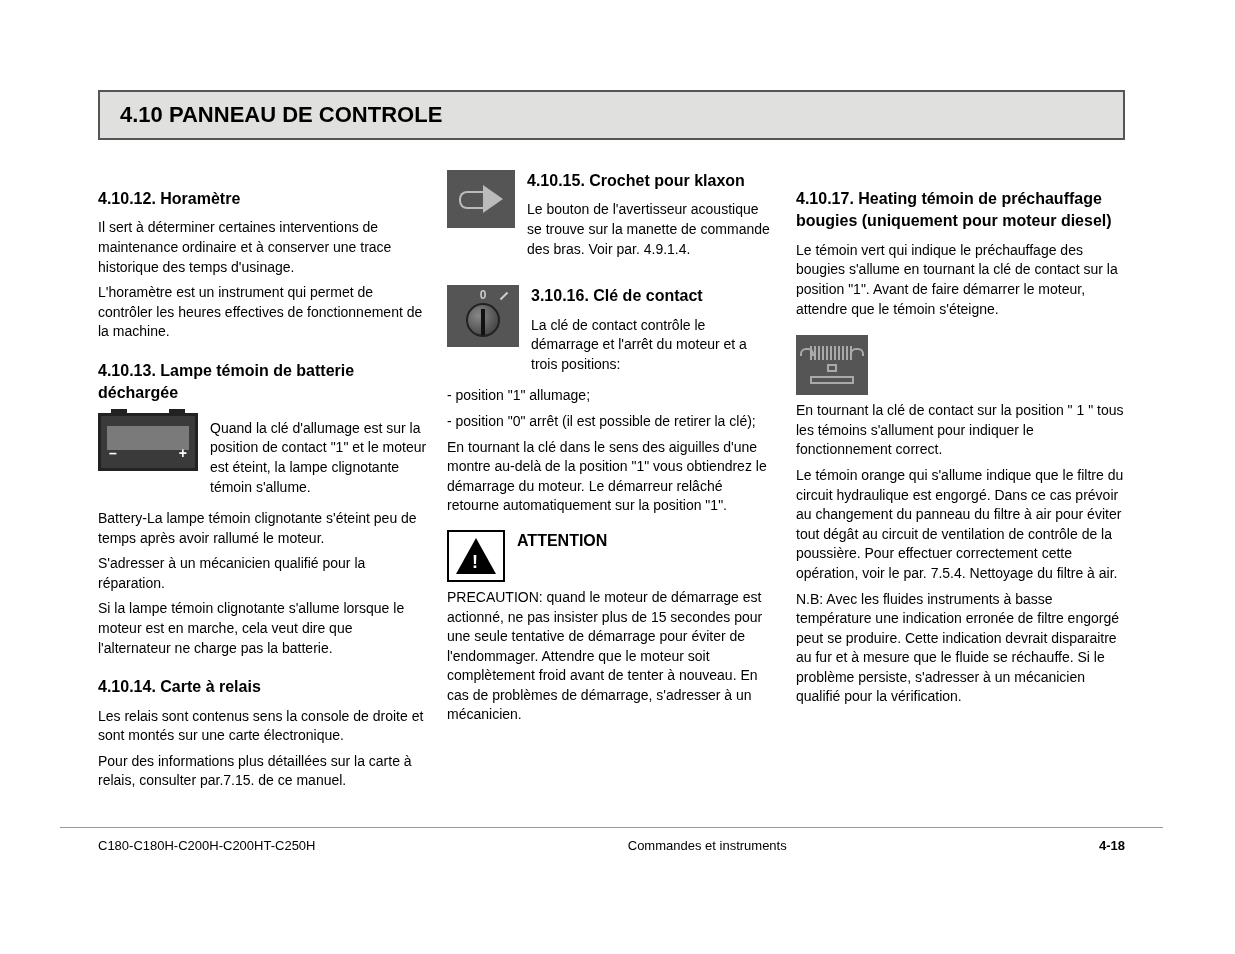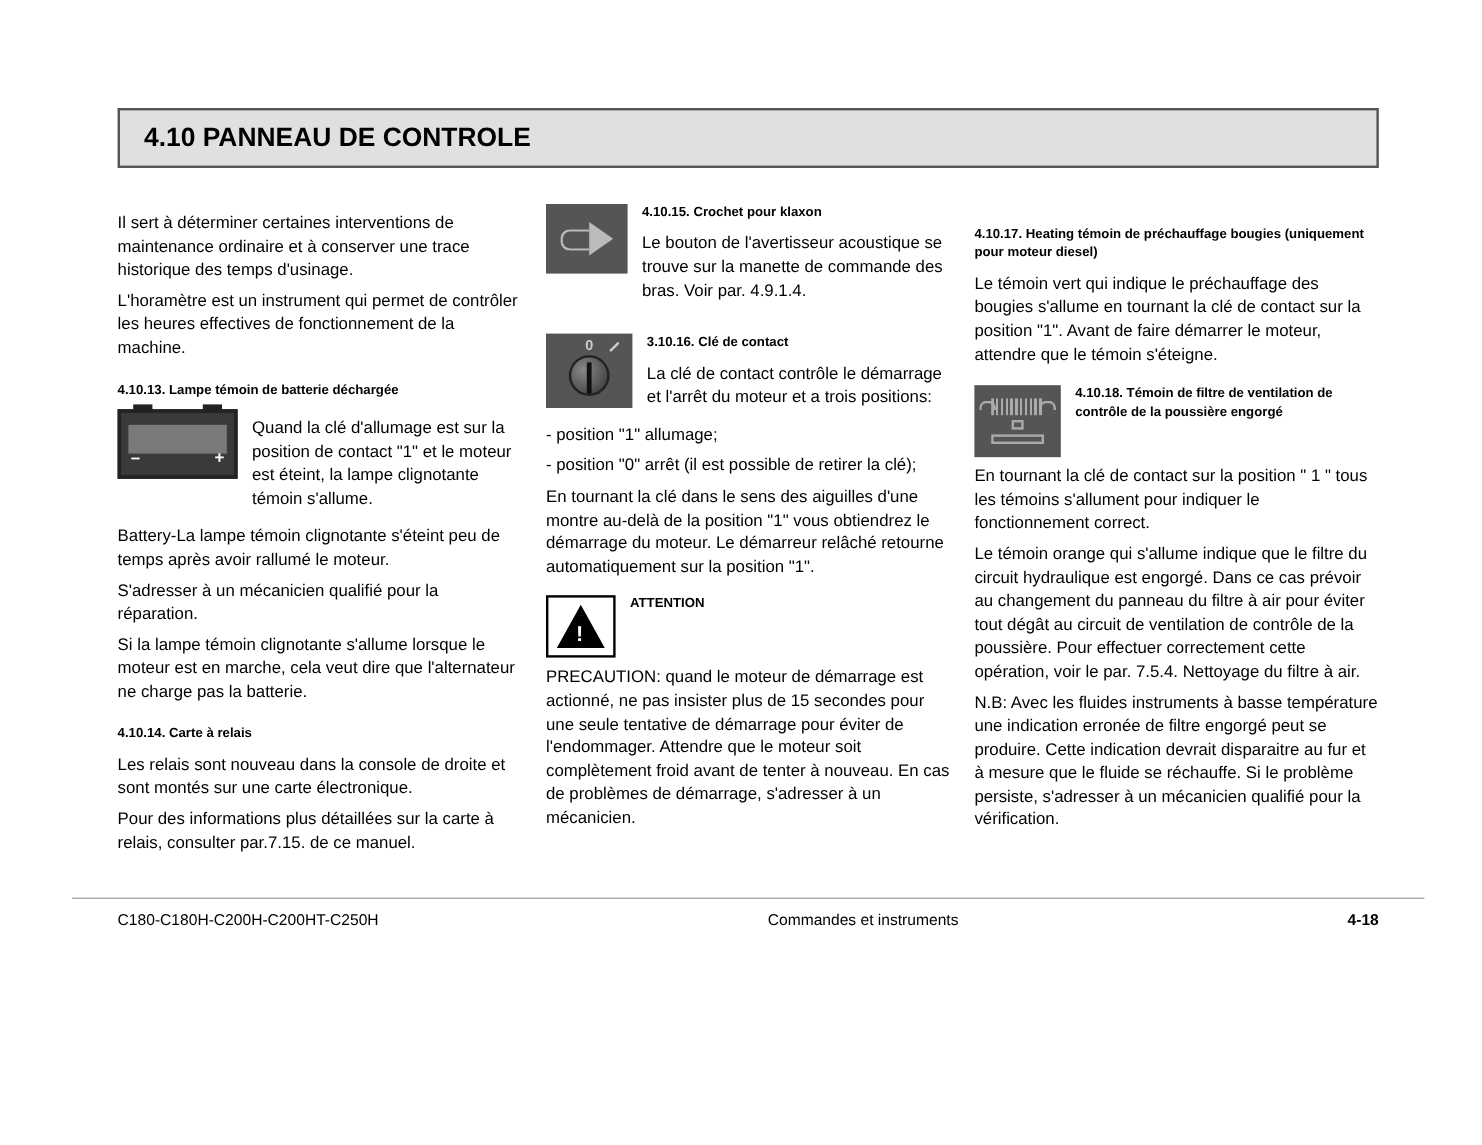--- a/index.html
+++ b/index.html
@@ -6,21 +6,21 @@
   body {
     margin: 0;
     padding: 0;
     font-family: Arial, Helvetica, sans-serif;
     background: #fff;
     color: #000;
     width: 1235px;
   }
   .page {
     width: 1235px;
-    padding: 80px 48px 40px 60px;
+    padding: 80px 72px 40px 60px;
     position: relative;
   }
   .title-bar {
     border: 2px solid #555;
     background: #e0e0de;
     padding: 10px 20px;
     font-size: 22px;
     font-weight: bold;
     margin: 10px 38px 30px 38px;
   }
@@ -28,21 +28,21 @@
     display: flex;
     gap: 20px;
     padding: 0 38px;
   }
   .col {
     flex: 1;
     font-size: 14px;
     line-height: 1.4;
   }
   .col h3 {
-    font-size: 11px;
+    font-size: 16px;
     font-weight: bold;
     margin: 18px 0 8px 0;
   }
   .col p {
     margin: 6px 0;
   }
   .icon-box {
     display: inline-block;
     vertical-align: top;
   }
@@ -236,20 +236,21 @@
 </style>
 </head>
 <body>
 
 <div class="page">
   <div class="title-bar">4.10 PANNEAU DE CONTROLE</div>
 
   <div class="columns">
 
     <div class="col">
+      <h3>4.10.12. Horamètre</h3>
       <p>Il sert à déterminer certaines interventions de maintenance ordinaire et à conserver une trace historique des temps d'usinage.</p>
       <p>L'horamètre est un instrument qui permet de contrôler les heures effectives de fonctionnement de la machine.</p>
 
       <h3>4.10.13. Lampe témoin de batterie déchargée</h3>
       <div class="section-head">
         <div class="icon-box">
           <div class="battery-icon">
             <div class="battery-inner"></div>
             <div class="battery-minus">–</div>
             <div class="battery-plus">+</div>
@@ -257,21 +258,21 @@
         </div>
         <div class="head-text">
           <p>Quand la clé d'allumage est sur la position de contact "1" et le moteur est éteint, la lampe clignotante témoin s'allume.</p>
         </div>
       </div>
       <p>Battery-La lampe témoin clignotante s'éteint peu de temps après avoir rallumé le moteur.</p>
       <p>S'adresser à un mécanicien qualifié pour la réparation.</p>
       <p>Si la lampe témoin clignotante s'allume lorsque le moteur est en marche, cela veut dire que l'alternateur ne charge pas la batterie.</p>
 
       <h3>4.10.14. Carte à relais</h3>
-      <p>Les relais sont nouveau dans la console de droite et sont montés sur une carte électronique.</p>
+      <p>Les relais sont contenus sens la console de droite et sont montés sur une carte électronique.</p>
       <p>Pour des informations plus détaillées sur la carte à relais, consulter par.7.15. de ce manuel.</p>
     </div>
 
     <div class="col">
       <div class="section-head">
         <div class="icon-box">
           <div class="horn-icon">
               <div class="horn-shape"></div>
             </div>
         </div>
@@ -315,23 +316,20 @@
       <h3>4.10.17. Heating témoin de préchauffage bougies (uniquement pour moteur diesel)</h3>
       <p>Le témoin vert qui indique le préchauffage des bougies s'allume en tournant la clé de contact sur la position "1". Avant de faire démarrer le moteur, attendre que le témoin s'éteigne.</p>
 
       <div class="section-head" style="margin-top:16px">
         <div class="icon-box">
           <div class="dust-icon">
             <div class="dust-top"></div>
             <div class="dust-mid"></div>
             <div class="dust-bot"></div>
           </div>
-        </div>
-        <div class="head-text">
-          <h3 style="margin-top:0">4.10.18. Témoin de filtre de ventilation de contrôle de la poussière engorgé</h3>
         </div>
       </div>
       <p>En tournant la clé de contact sur la position " 1 " tous les témoins s'allument pour indiquer le fonctionnement correct.</p>
       <p>Le témoin orange qui s'allume indique que le filtre du circuit hydraulique est engorgé. Dans ce cas prévoir au changement du panneau du filtre à air pour éviter tout dégât au circuit de ventilation de contrôle de la poussière. Pour effectuer correctement cette opération, voir le par. 7.5.4. Nettoyage du filtre à air.</p>
       <p>N.B: Avec les fluides instruments à basse température une indication erronée de filtre engorgé peut se produire. Cette indication devrait disparaitre au fur et à mesure que le fluide se réchauffe. Si le problème persiste, s'adresser à un mécanicien qualifié pour la vérification.</p>
     </div>
   </div>
 
   <div class="footer">
     <div>C180-C180H-C200H-C200HT-C250H</div>

